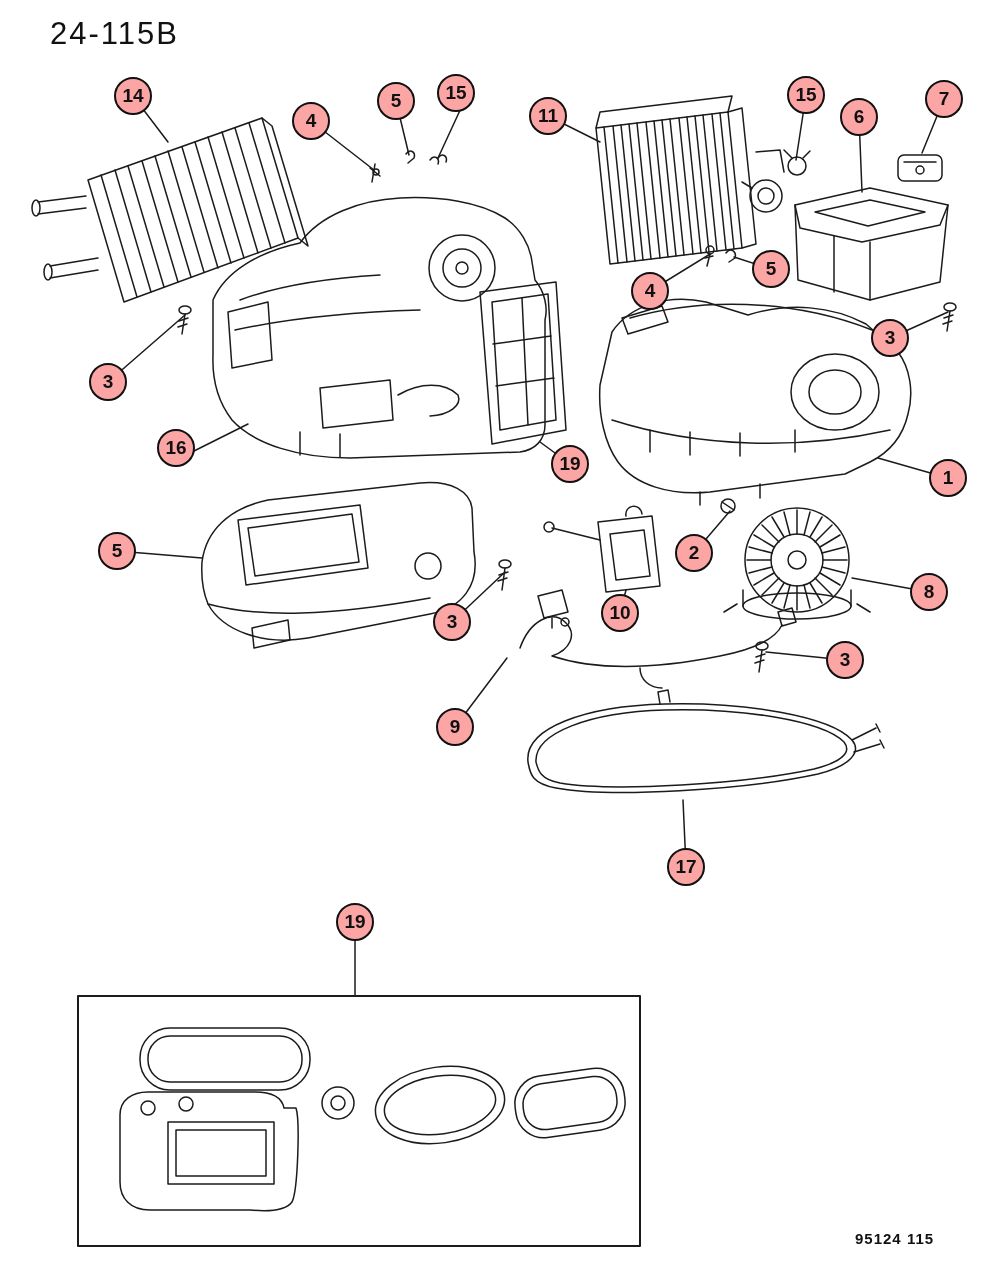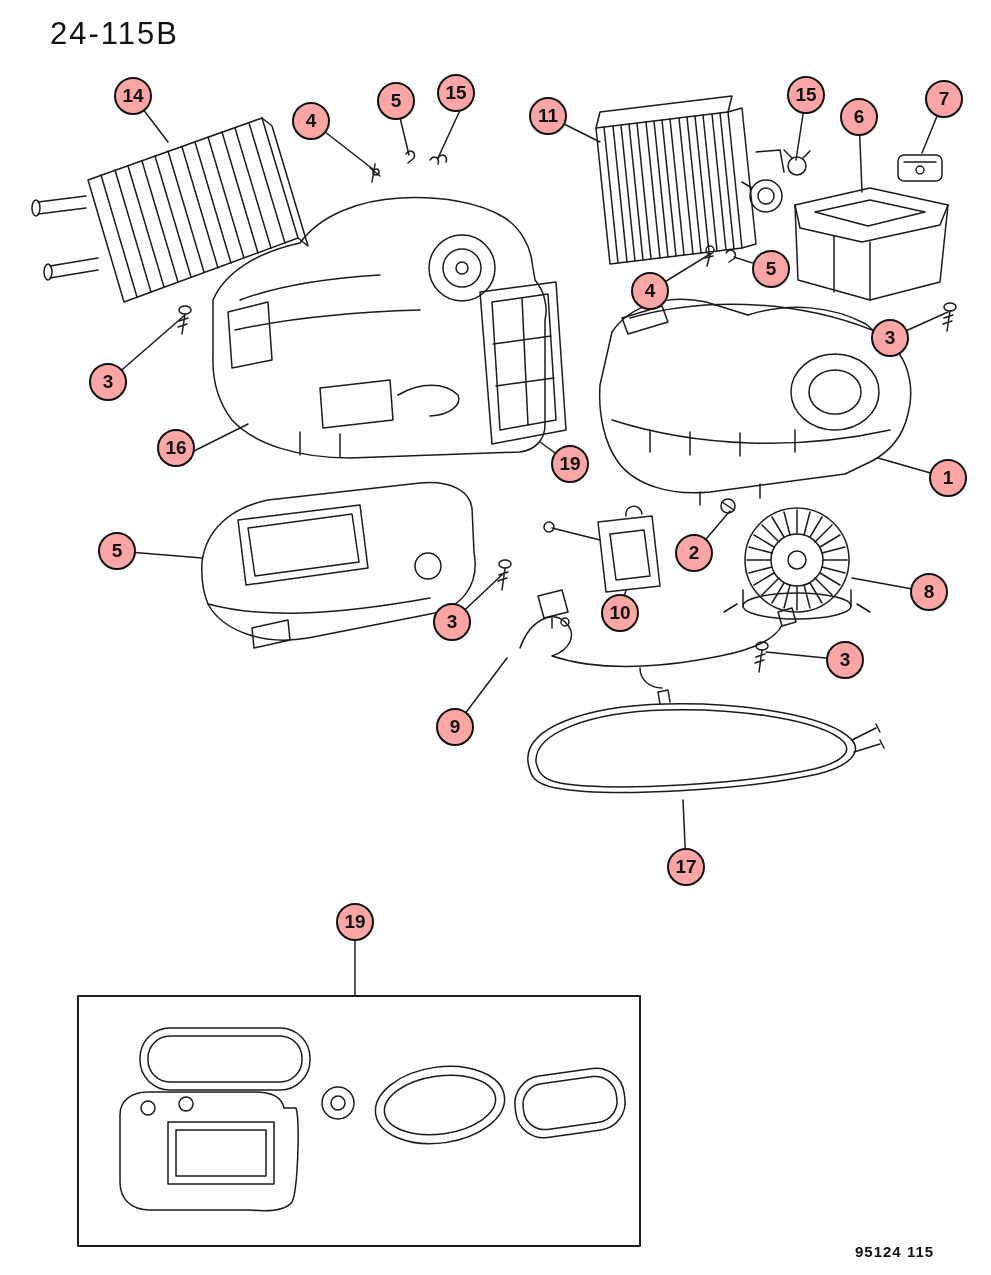--- a/index.html
+++ b/index.html
@@ -9,21 +9,21 @@
     background:#ffffff;
     font-family:"Liberation Sans", sans-serif;
     overflow:hidden;
   }
   .title{
     position:absolute;left:50px;top:16px;
     font-size:31px;font-weight:400;letter-spacing:2px;color:#111;
   }
   .footer-code{
     position:absolute;left:855px;top:1230px;
-    font-size:15px;font-weight:700;letter-spacing:1px;color:#111;margin-top:13px;
+    font-size:15px;font-weight:700;letter-spacing:1px;color:#111;
   }
   #diagram{position:absolute;left:0;top:0;}
   #diagram *{stroke:#1b1b1b;fill:none;stroke-width:1.5;stroke-linecap:round;stroke-linejoin:round;}
   #diagram .leader{stroke-width:1.3;}
   #diagram .thick{stroke-width:2;}
   .callout{
     position:absolute;
     width:38px;height:38px;
     border:2.5px solid #111;border-radius:50%;
     background:#fca5a5;color:#111;

